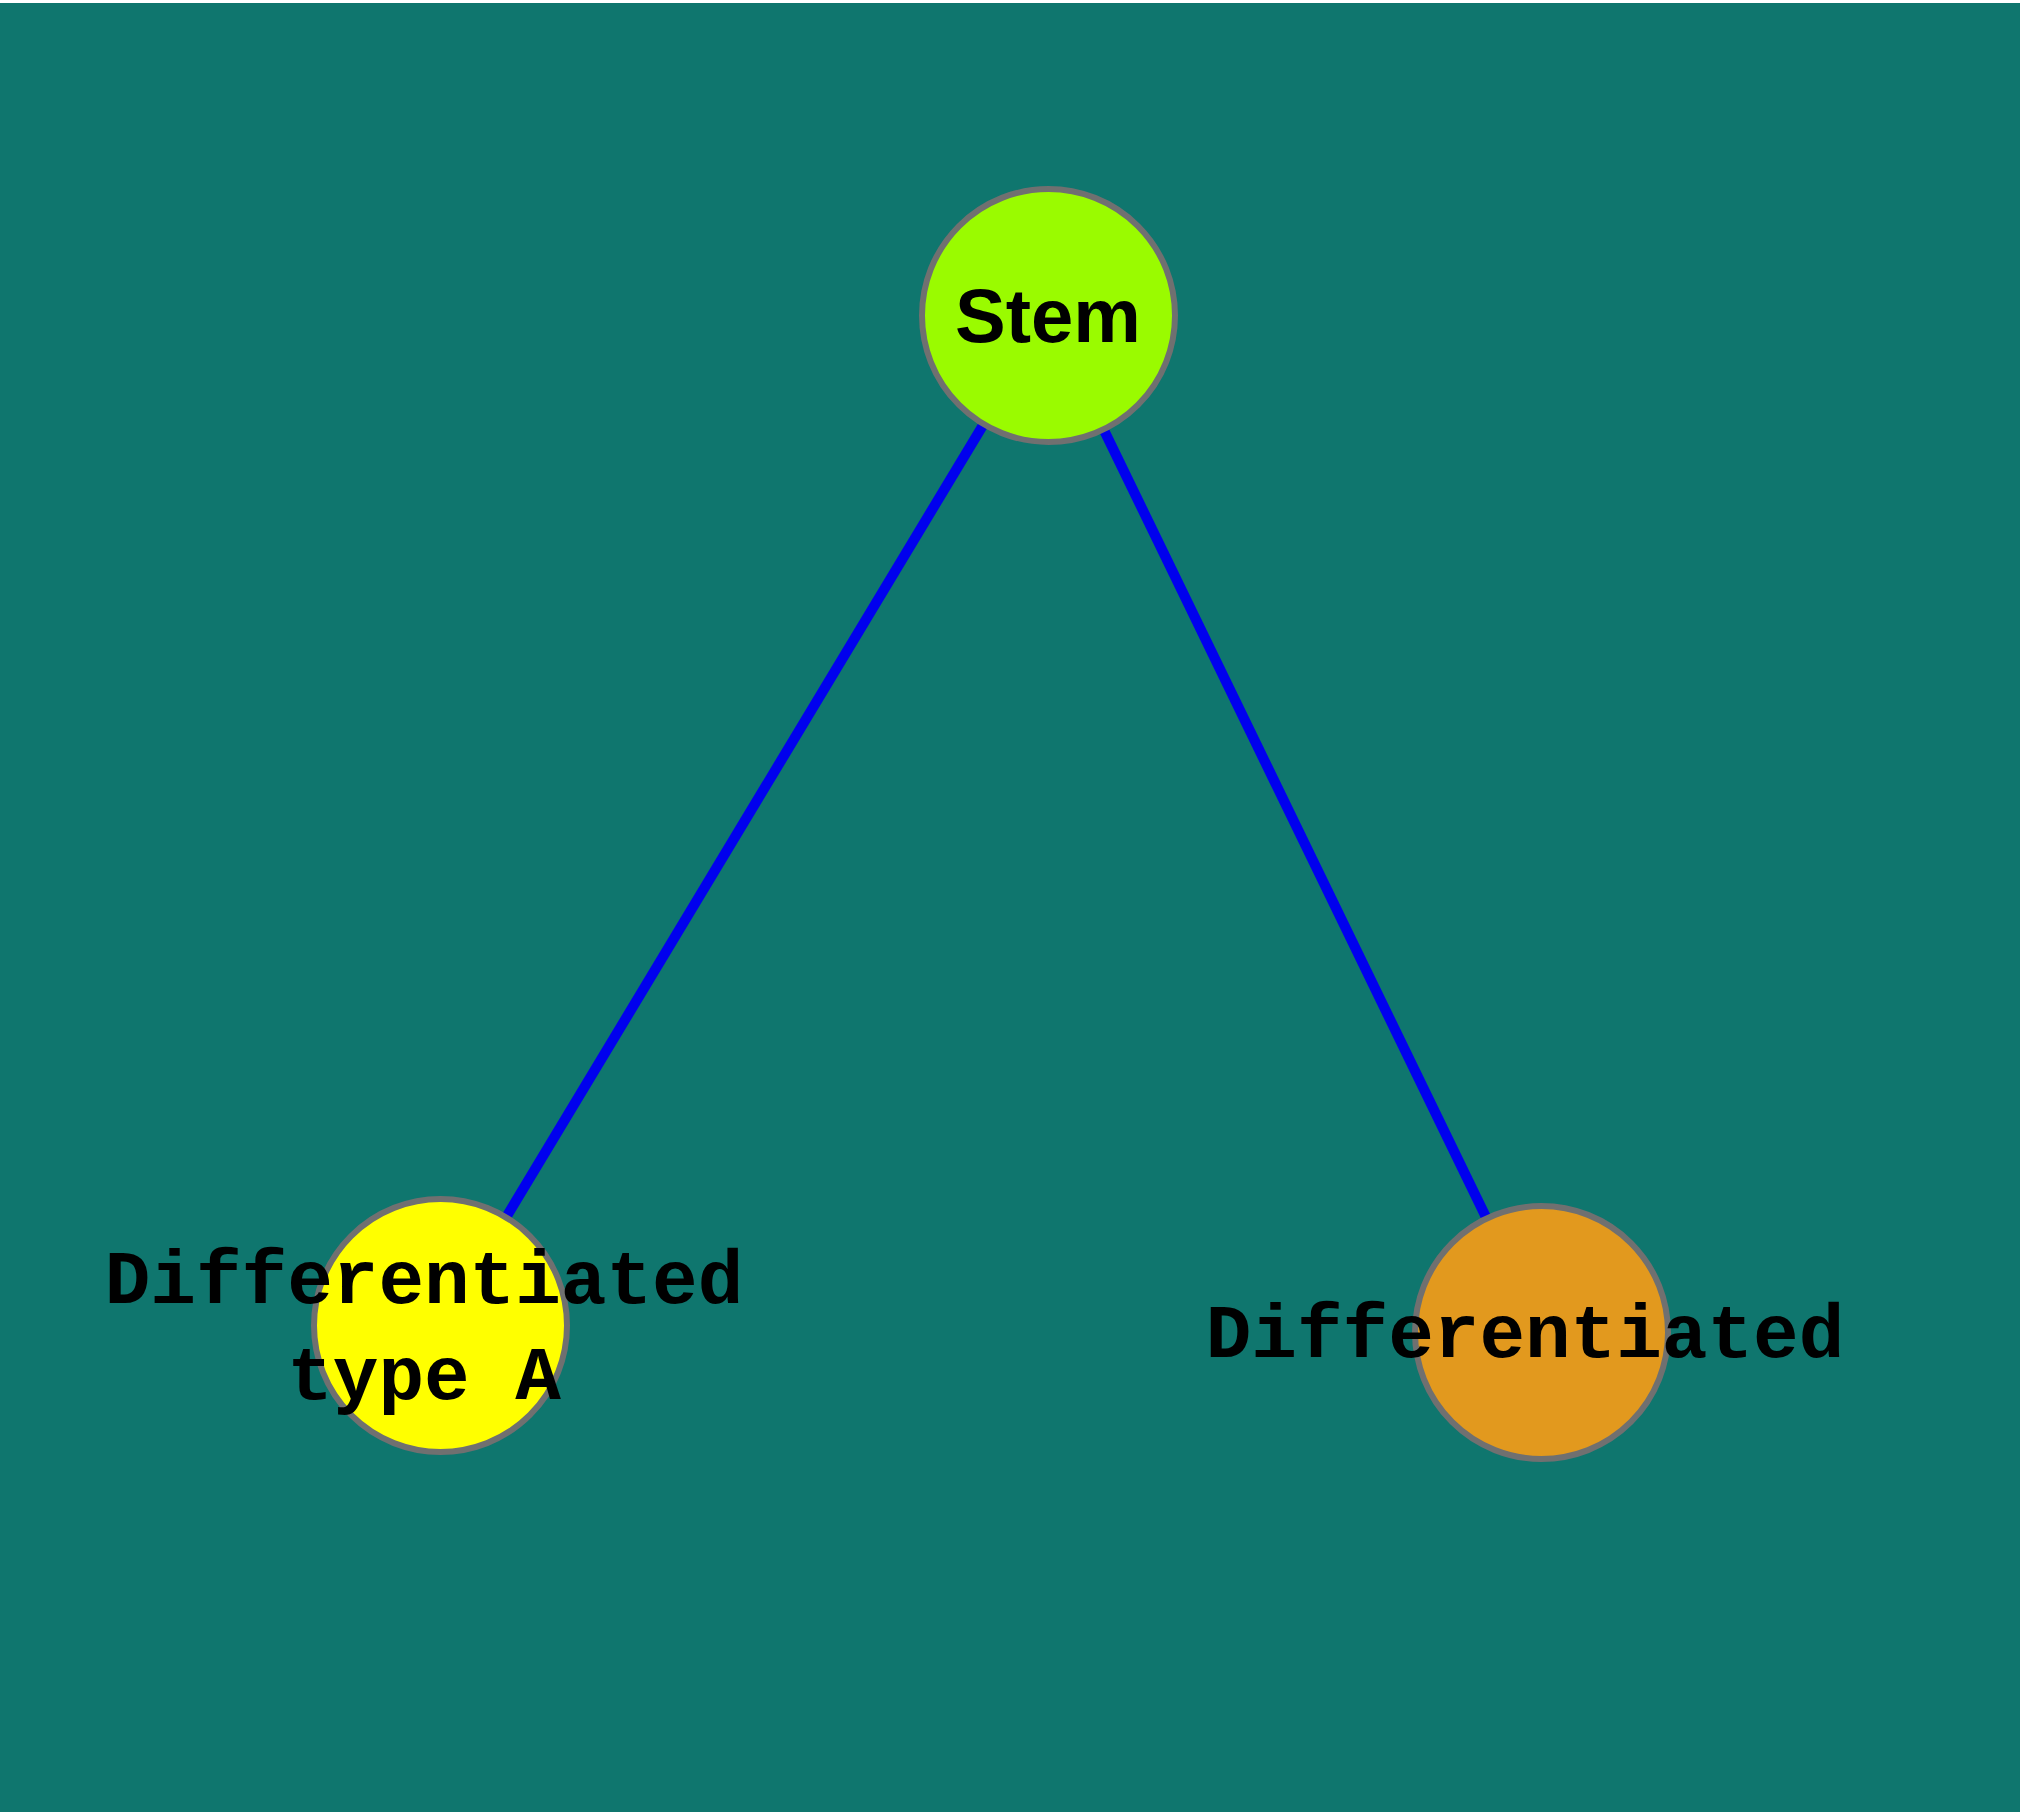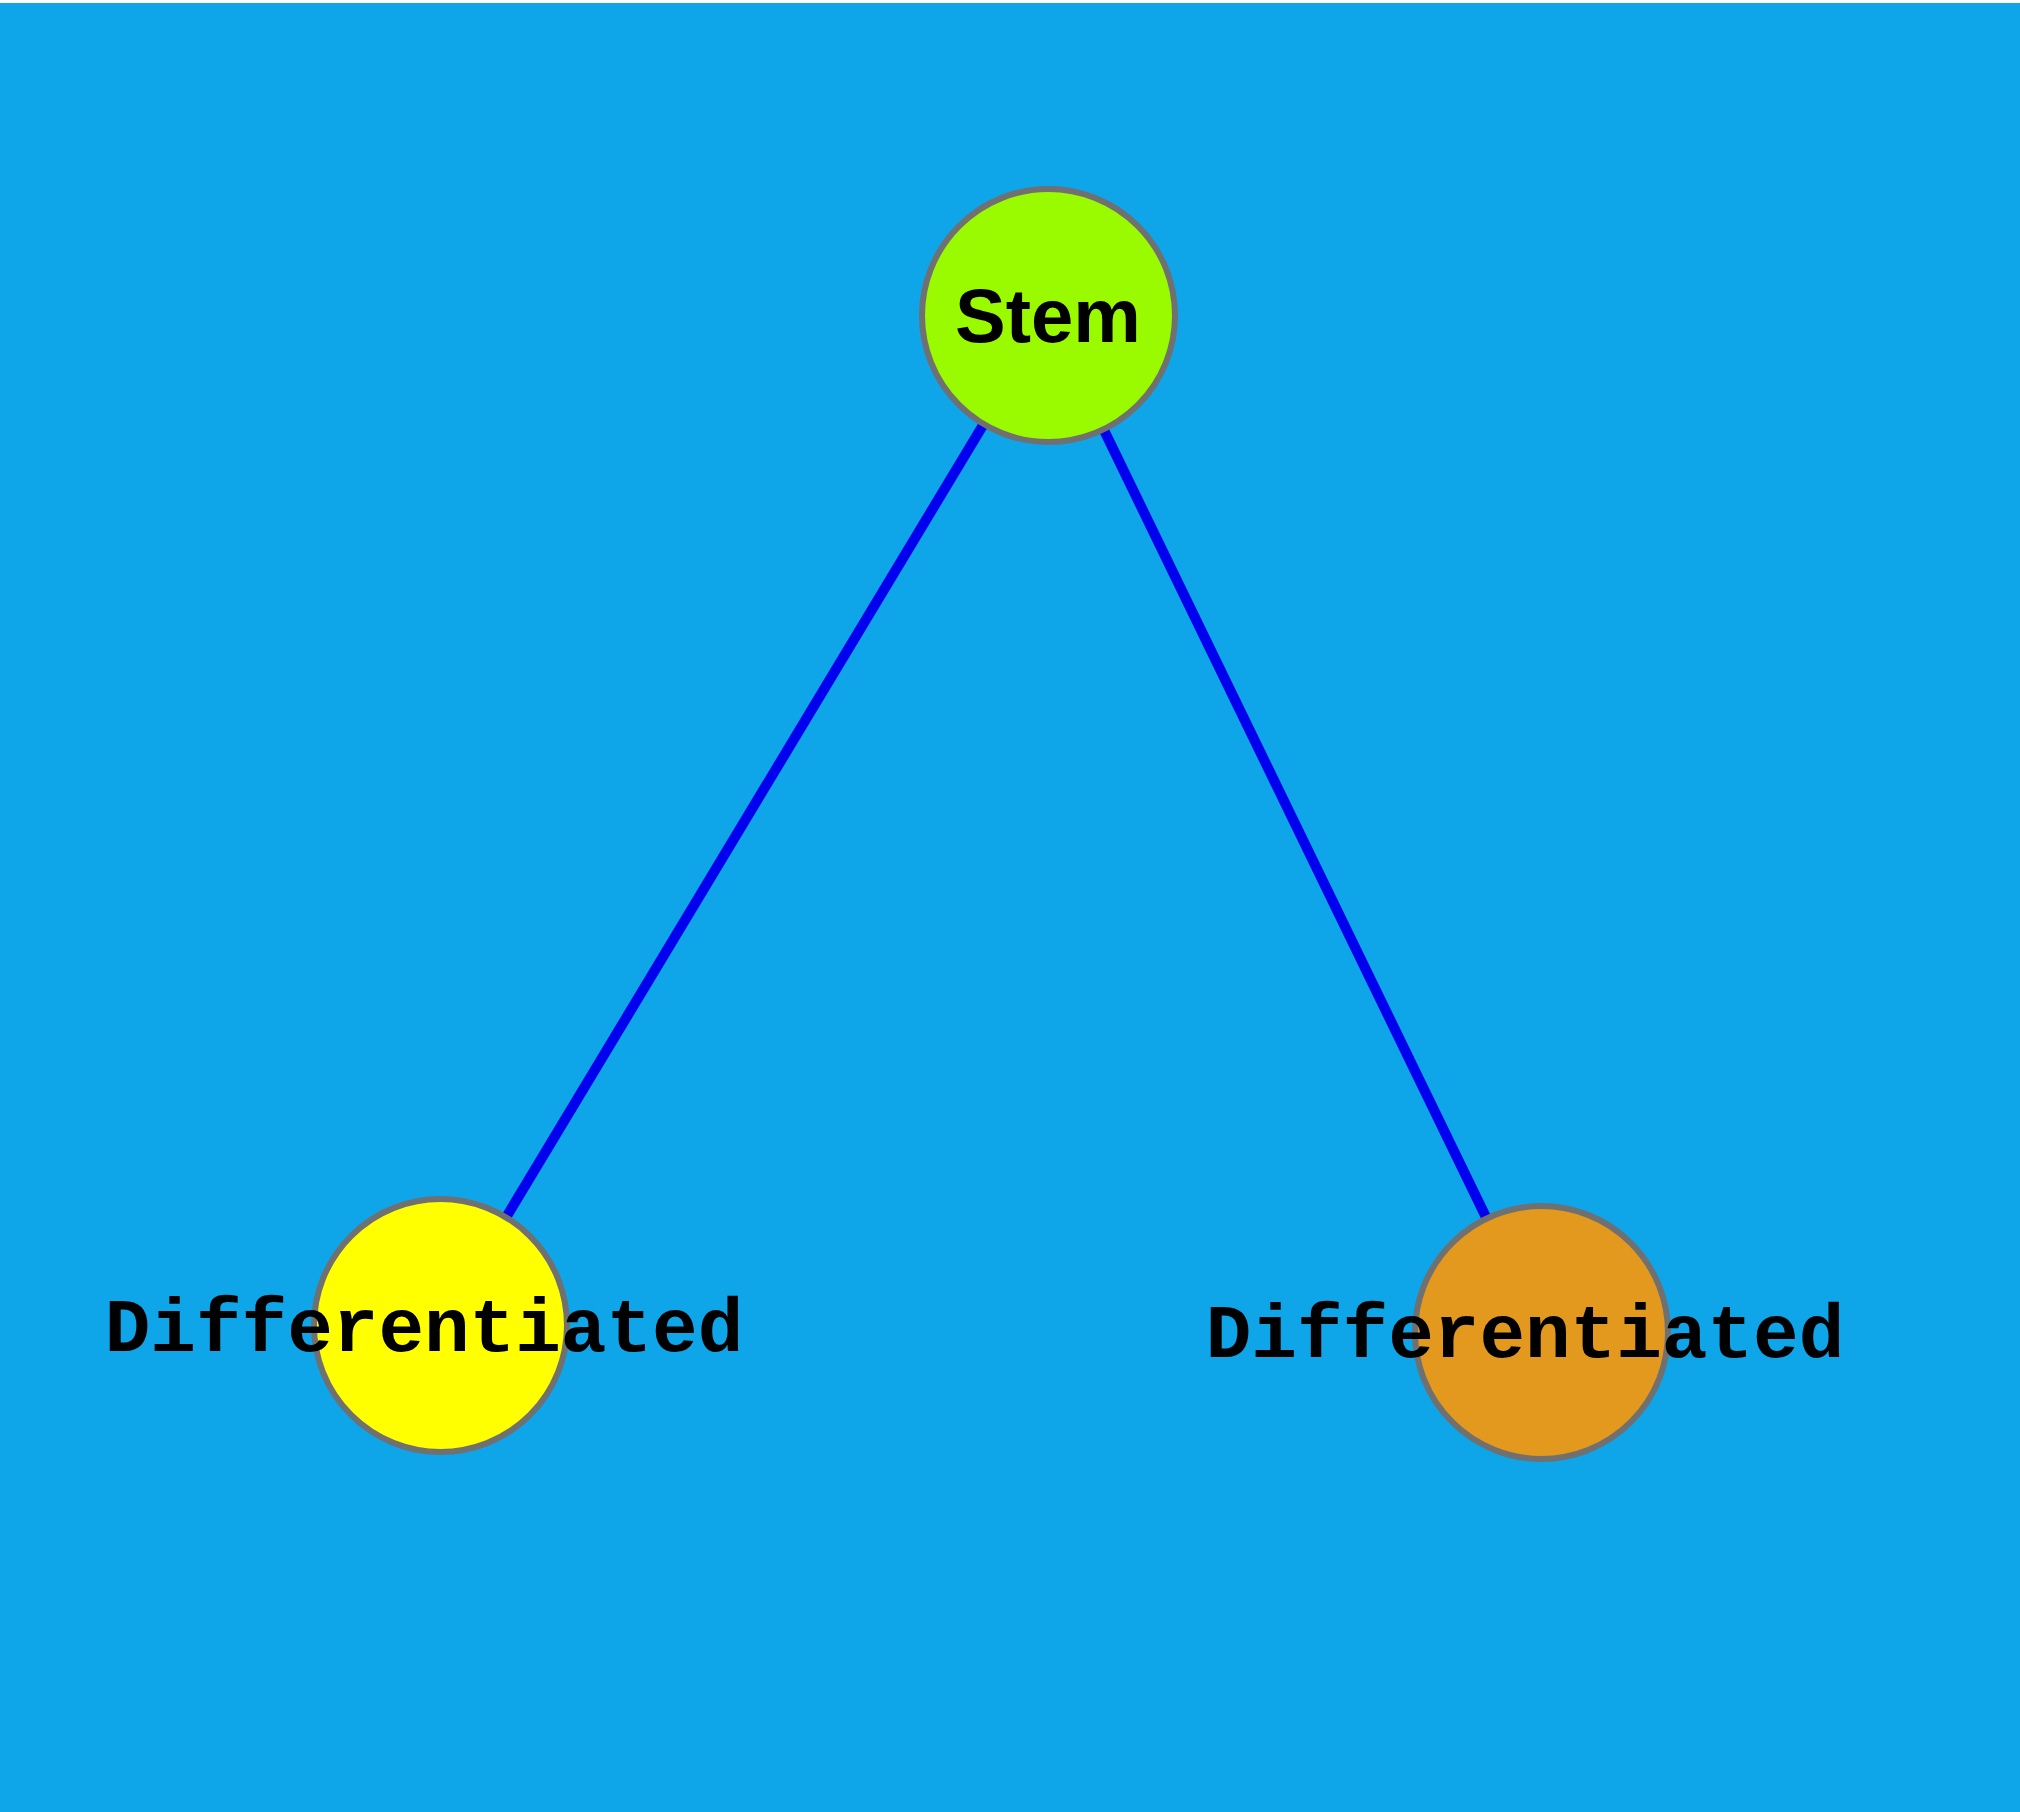--- a/index.html
+++ b/index.html
@@ -54,37 +54,38 @@
     white-space: nowrap;
   }
   .label-stem   { left: 1048px; top: 316px;  }
   .label-type-a { left: 424px;  top: 1331px; }
   .label-type-b { left: 1525px; top: 1337px; }
   .node-label span { display: block; font-family: Liberation Mono, monospace; }
 </style>
 </head>
 <body>
 
-<div class="canvas" style="background-color: #0ea5e9;">
+<div class="canvas" style="background-color: #0f766e;">
 
   <svg class="edge-layer" viewBox="0 0 2384 2138" xmlns="http://www.w3.org/2000/svg">
     <line x1="1237" y1="373" x2="520" y2="1564" style="stroke: rgb(0, 0, 238);"></line>
     <line x1="1237" y1="373" x2="1819" y2="1572" style="stroke: rgb(0, 0, 238);"></line>
   </svg>
 
   <div class="node node-stem" style="background-color: rgb(154, 251, 0); border-color: rgb(112, 112, 112);"></div>
 
   <div class="node node-type-a" style="background-color: rgb(255, 255, 0); border-color: rgb(112, 112, 112);"></div>
 
   <div class="node node-type-b" style="background-color: rgb(226, 153, 30); border-color: rgb(112, 112, 112);"></div>
 
   <div class="node-label label-stem" style="color: rgb(0, 0, 0);">Stem</div>
 
   <div class="node-label label-type-a" style="color: rgb(0, 0, 0);">
     <span>Differentiated</span>
+    <span>type A</span>
   </div>
 
   <div class="node-label label-type-b" style="color: rgb(0, 0, 0);">
     <span>Differentiated</span>
   </div>
 
   <div class="top-strip" style="background-color: rgb(255, 255, 255);"></div>
 
 </div>
 

